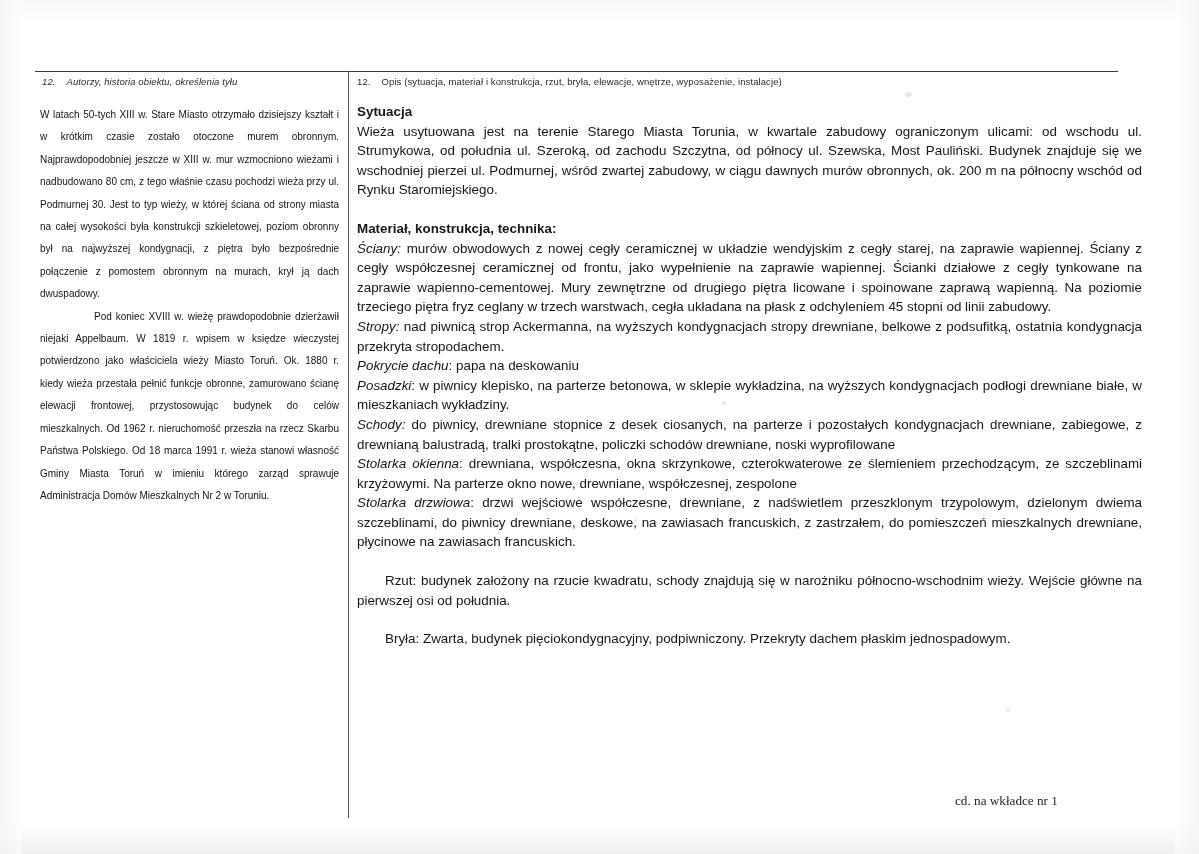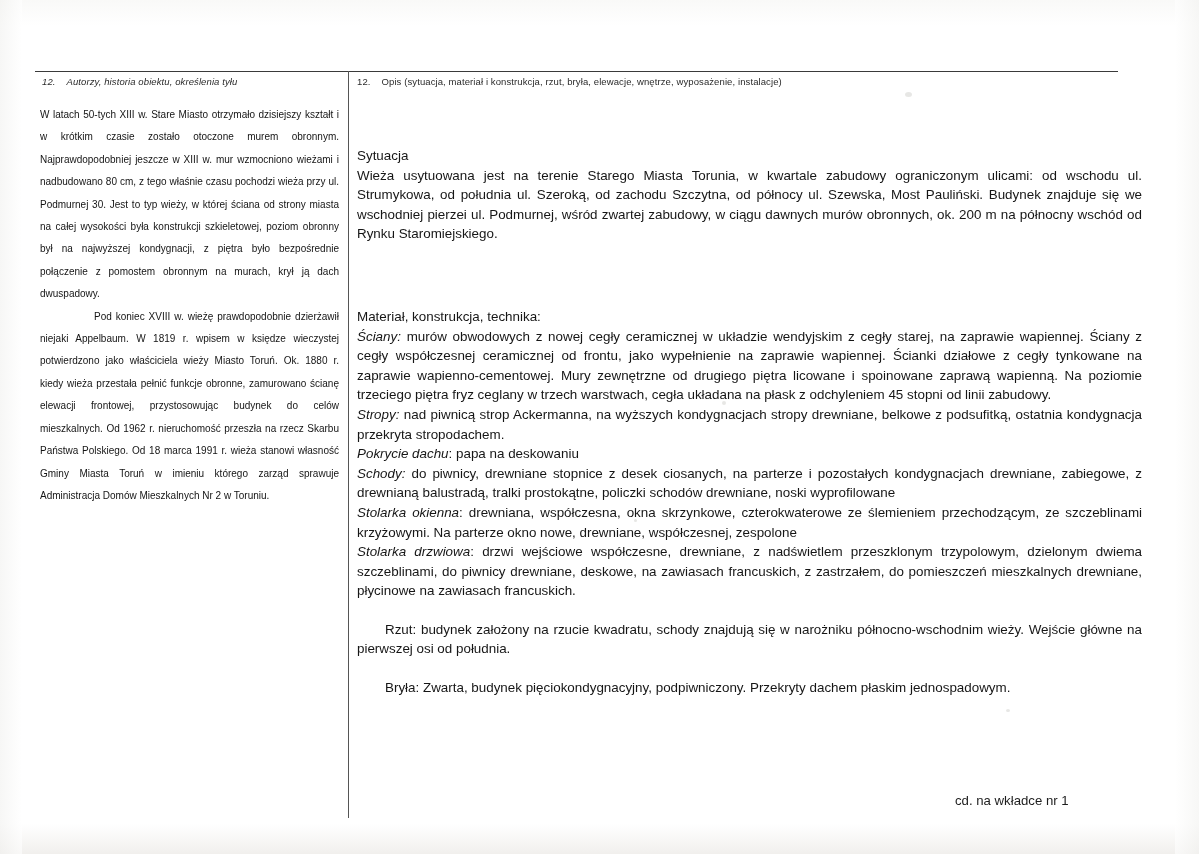--- a/index.html
+++ b/index.html
@@ -107,39 +107,39 @@
     top: 102px;
     width: 785px;
     font-size: 13.4px;
     line-height: 19.6px;
     text-align: justify;
     text-justify: inter-word;
     color: #161616;
   }
   .col-right p { margin: 0; }
   .col-right .h {
-    font-weight: normal;
-    margin-top: 44px;
+    font-weight: bold;
   }
   .col-right .gap-md { height: 19px; }
   .col-right .lead { font-style: italic; }
   .col-right .lead-b { font-weight: normal; padding-left: 28px; }
   .block-justify {
     text-align: justify;
     text-align-last: left;
   }
 
   
   .footer-note {
     position: absolute;
     left: 955px;
     top: 793px;
     font-size: 13.2px;
     color: #1d1d1d;
     white-space: nowrap;
+    font-family: Liberation Serif, serif;
   }
 
   
   .speck {
     position: absolute;
     background: #cfcfcb;
     border-radius: 50%;
     opacity: .5;
   }
 </style>
@@ -179,20 +179,21 @@
     <p class="h">Materiał, konstrukcja, technika:</p>
 
 
     <p class="block-justify"><span class="lead">Ściany:</span><span> murów obwodowych z nowej cegły ceramicznej w układzie wendyjskim z  cegły starej, na zaprawie wapiennej. Ściany z cegły współczesnej ceramicznej od frontu, jako wypełnienie na zaprawie wapiennej. Ścianki działowe z cegły tynkowane na zaprawie wapienno-cementowej. Mury zewnętrzne od drugiego piętra licowane i spoinowane zaprawą wapienną. Na poziomie trzeciego piętra fryz ceglany w trzech warstwach, cegła układana na płask z odchyleniem 45 stopni od linii zabudowy.</span></p>
 
     <p class="block-justify"><span class="lead">Stropy:</span><span> nad piwnicą strop Ackermanna, na wyższych kondygnacjach stropy drewniane, belkowe z podsufitką, ostatnia kondygnacja przekryta stropodachem.</span></p>
 
 
     <p class="block-justify"><span class="lead">Pokrycie dachu</span><span>: papa na deskowaniu</span></p>
 
+    <p class="block-justify"><span class="lead">Posadzki</span><span>: w piwnicy klepisko, na parterze betonowa, w sklepie wykładzina, na wyższych kondygnacjach podłogi drewniane białe, w mieszkaniach wykładziny.</span></p>
 
     <p class="block-justify"><span class="lead">Schody:</span><span>  do piwnicy, drewniane stopnice z desek ciosanych, na parterze i pozostałych kondygnacjach drewniane, zabiegowe, z drewnianą balustradą, tralki prostokątne, policzki schodów drewniane, noski wyprofilowane</span></p>
 
     <p class="block-justify"><span class="lead">Stolarka okienna</span><span>: drewniana, współczesna, okna skrzynkowe, czterokwaterowe ze ślemieniem przechodzącym, ze szczeblinami krzyżowymi. Na parterze okno nowe, drewniane, współczesnej, zespolone</span></p>
 
     <p class="block-justify"><span class="lead">Stolarka drzwiowa</span><span>: drzwi wejściowe współczesne, drewniane, z nadświetlem przeszklonym trzypolowym, dzielonym dwiema szczeblinami, do piwnicy drewniane, deskowe, na zawiasach francuskich, z zastrzałem, do pomieszczeń mieszkalnych drewniane, płycinowe na zawiasach francuskich.</span></p>
 
     <div class="gap-md"></div>
 
     <p class="block-justify"><span class="lead-b">Rzut:</span><span> budynek założony na rzucie kwadratu, schody znajdują się w narożniku północno-wschodnim wieży. Wejście główne na pierwszej osi od południa.</span></p>

